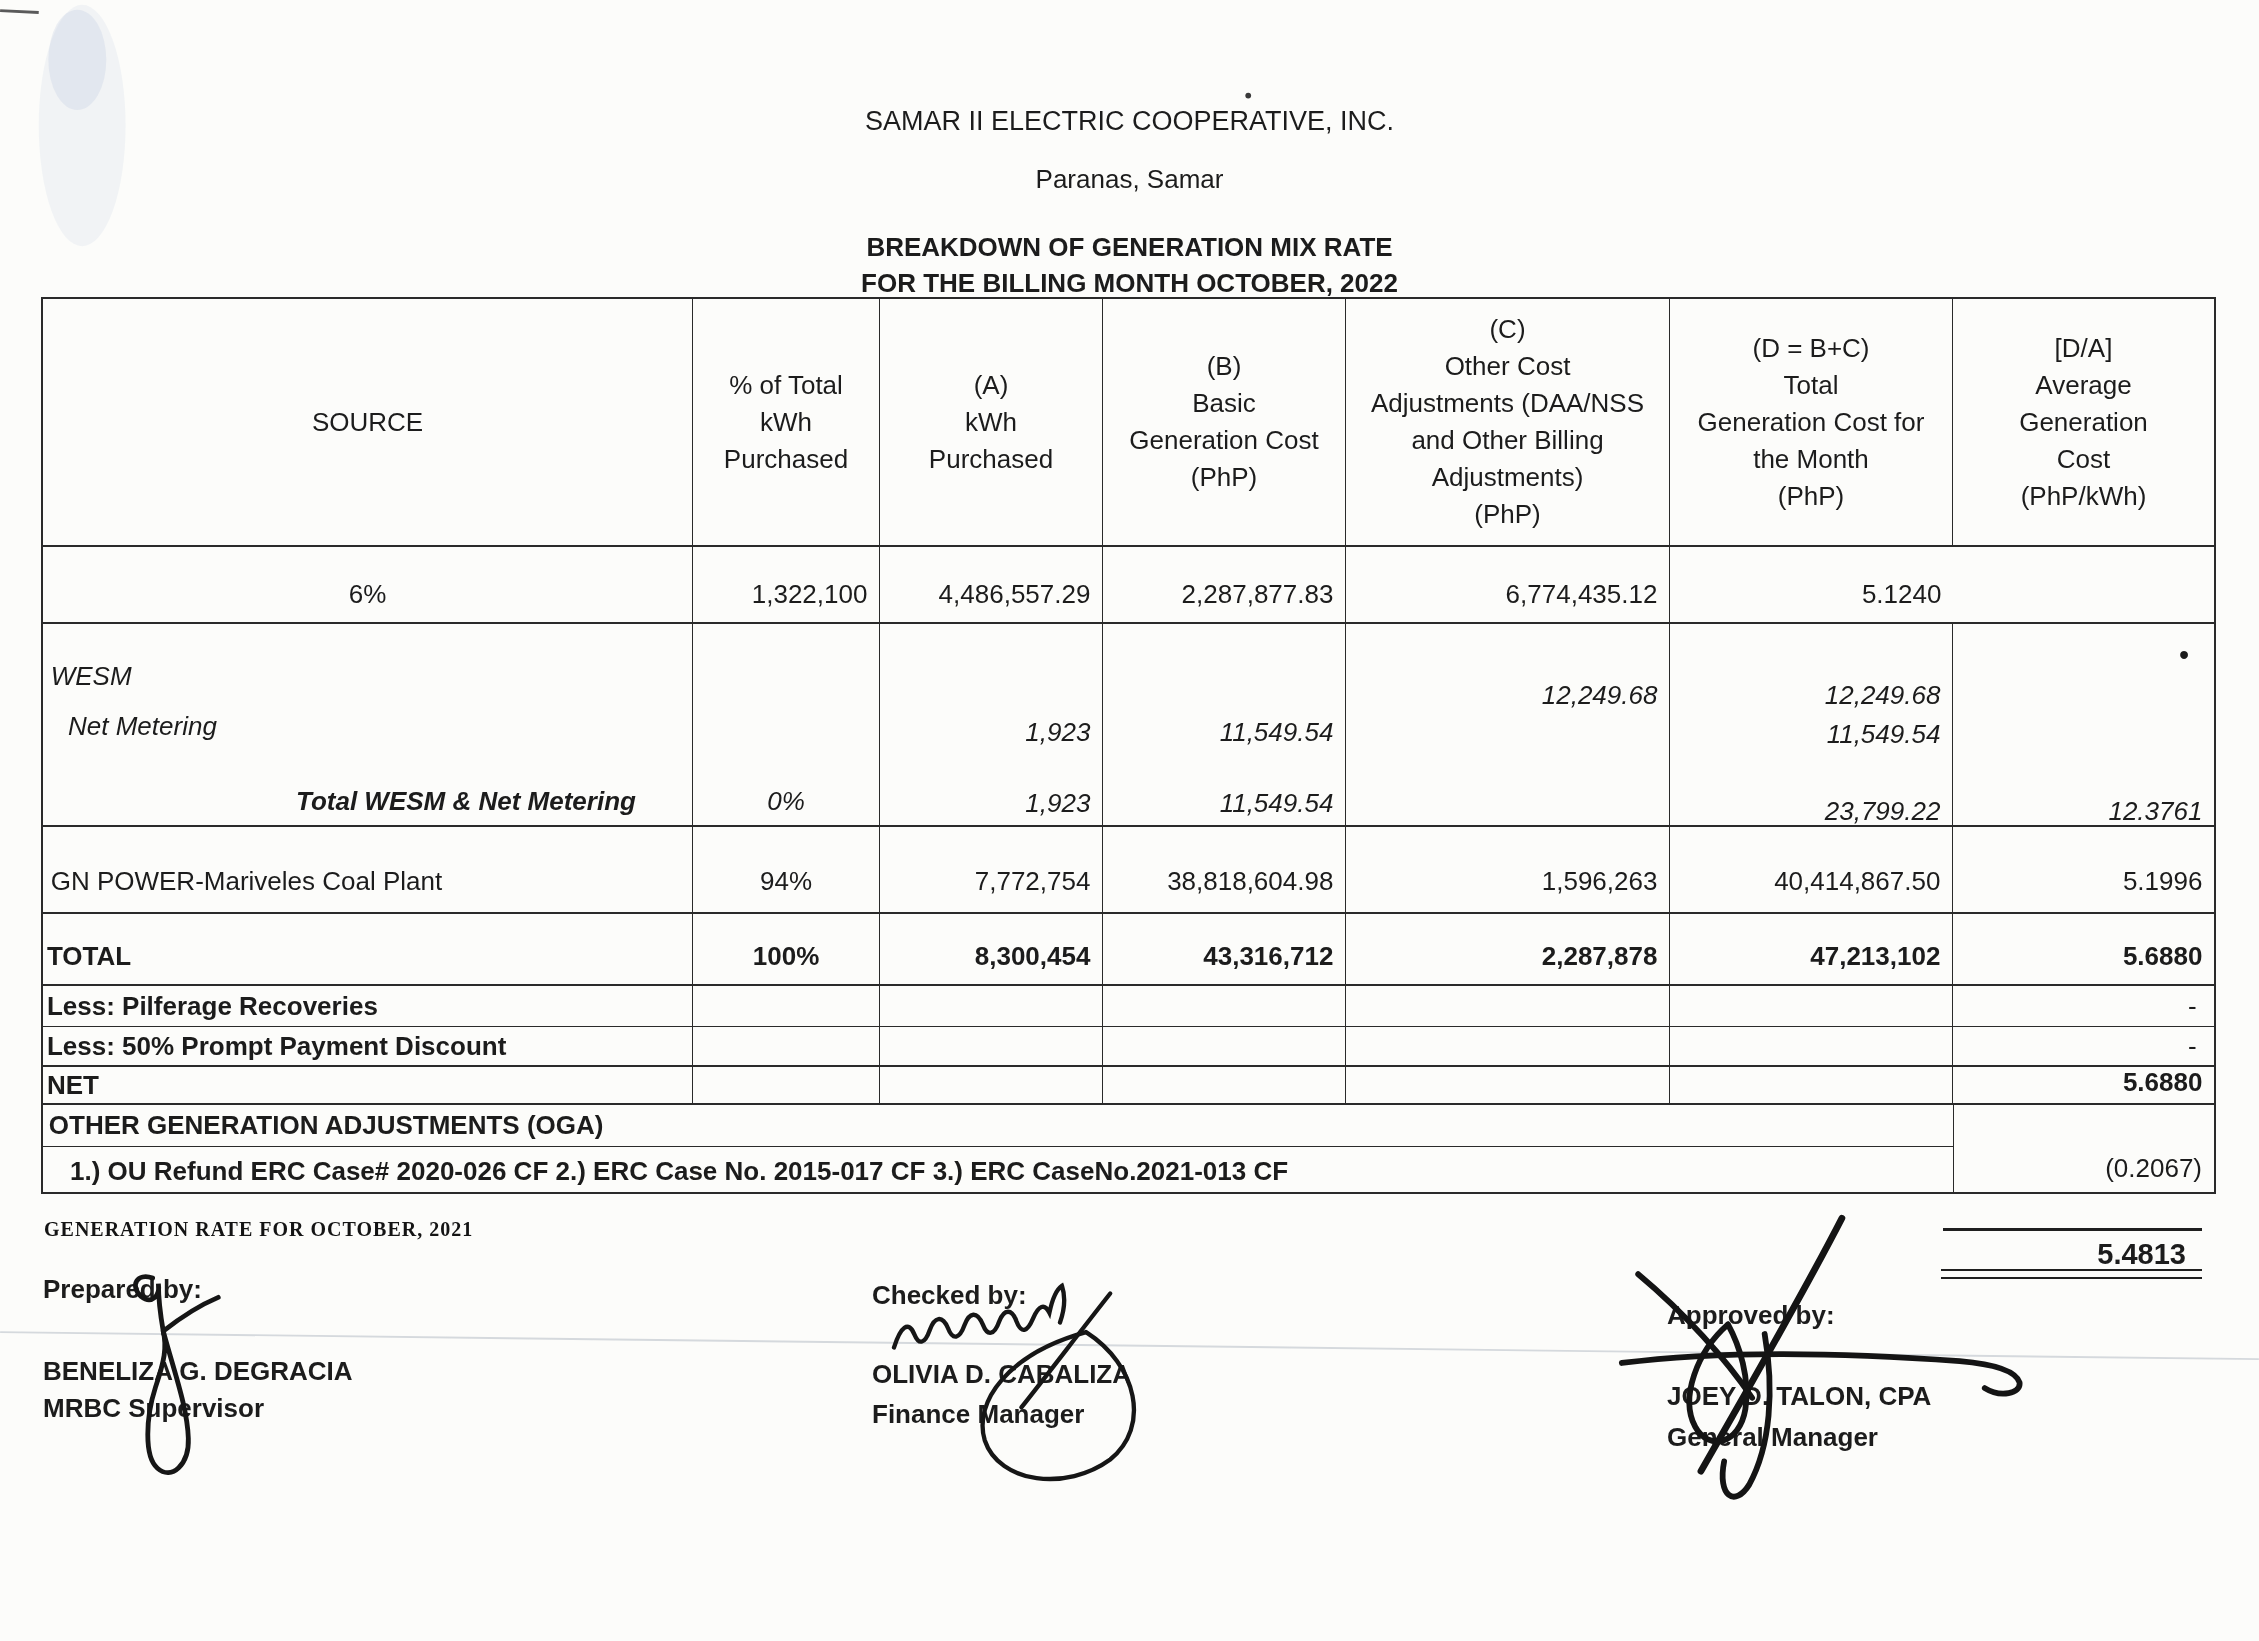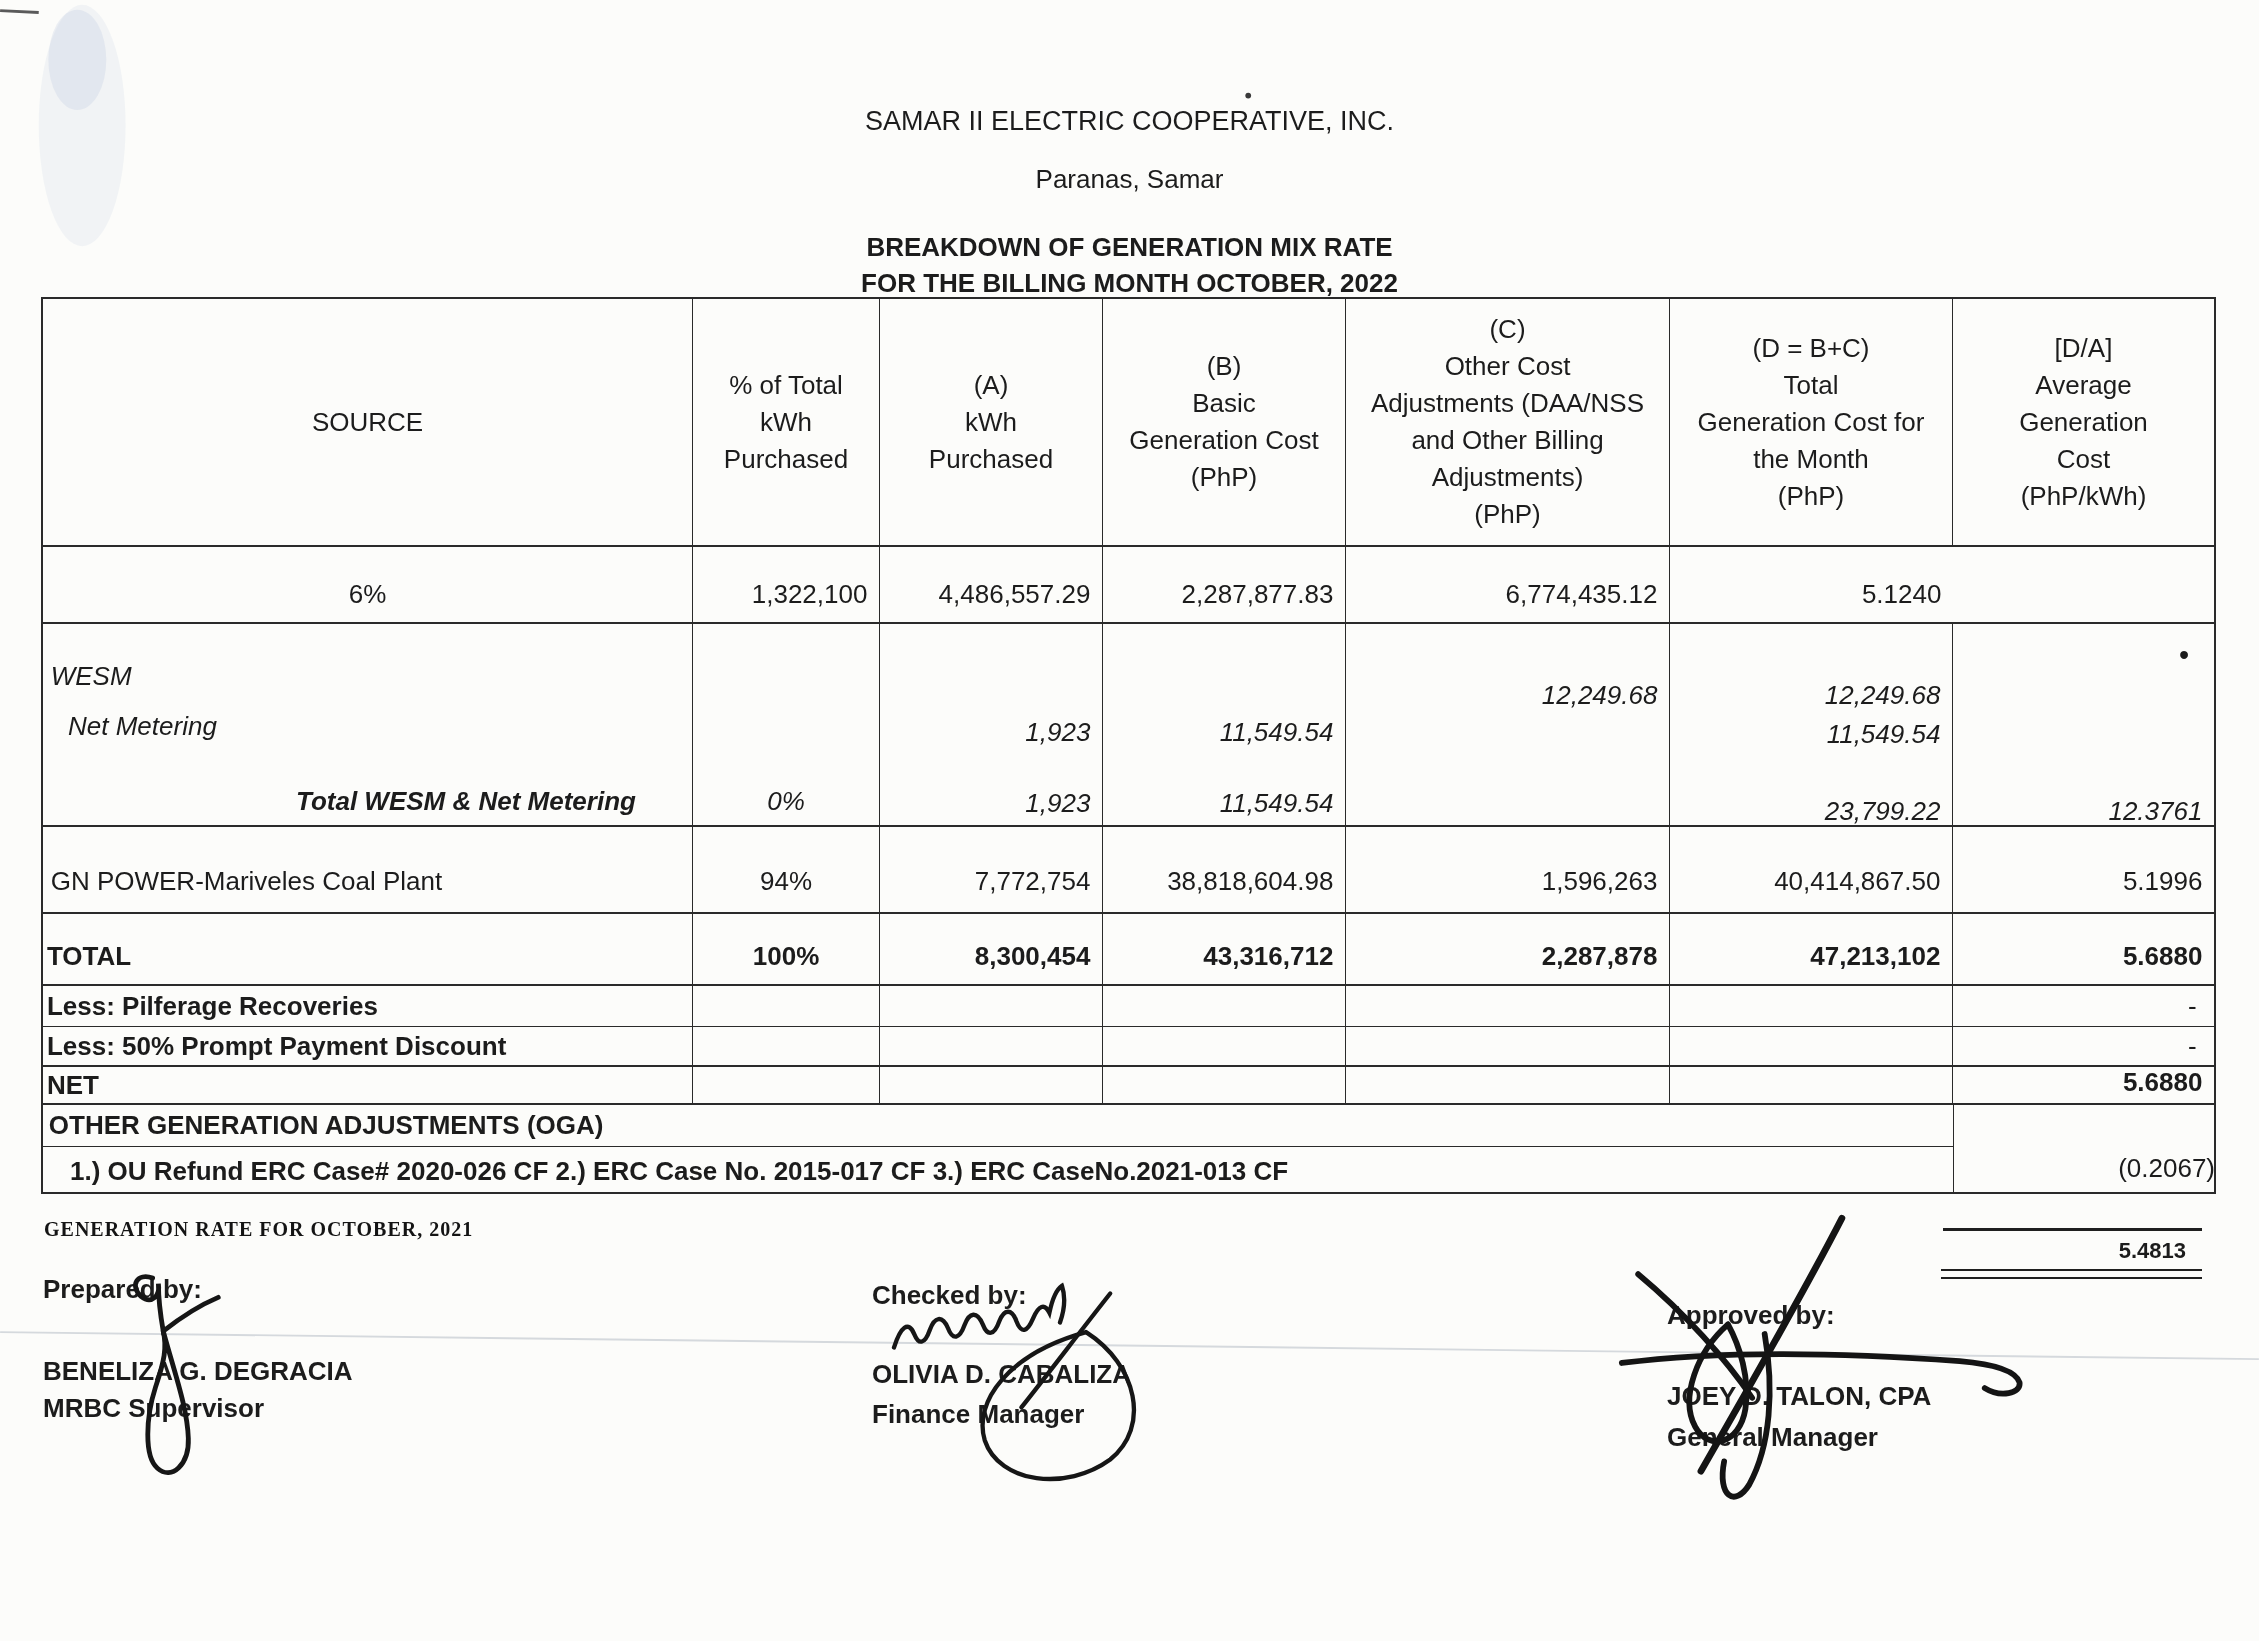--- a/index.html
+++ b/index.html
@@ -233,30 +233,30 @@
       <div class="c bot endj b pb5">
           <span>5.6880</span>
         </div>
     </div>
 
     <div class="r noline" style="height:87px;grid-template-columns:1911px 261px;">
       <div class="c">
         <div class="oga-title">OTHER GENERATION ADJUSTMENTS (OGA)</div>
         <div class="oga-detail">1.) OU Refund ERC Case# 2020-026 CF  2.) ERC Case No. 2015-017 CF  3.) ERC CaseNo.2021-013 CF</div>
       </div>
-      <div class="c bot endj" style="padding-right:0;padding-bottom:7.7px;">
+      <div class="c bot endj" style="padding-right:13px;padding-bottom:7.7px;">
         <span>(0.2067)</span>
       </div>
     </div>
   </div>
 
   <div class="abs serifTitle" style="left:44px;top:1218px;">GENERATION RATE FOR OCTOBER, 2021</div>
 
   <div class="abs" style="left:1943px;top:1228px;width:259px;height:2.9px;background:#1f1f1f;"></div>
-  <div class="abs b" style="left:1943px;top:1238px;width:243px;text-align:right;font-size:22px;">5.4813</div>
+  <div class="abs b" style="left:1943px;top:1238px;width:243px;text-align:right;font-size:29px;">5.4813</div>
   <div class="abs" style="left:1941px;top:1269px;width:261px;height:9.7px;box-sizing:border-box;
        border-top:2.9px solid #1f1f1f;border-bottom:2.9px solid #1f1f1f;"></div>
 
   <div class="abs sig" style="left:43px;top:1274px;">Prepared by:</div>
   <div class="abs sig" style="left:43px;top:1356px;">BENELIZA G. DEGRACIA</div>
   <div class="abs sig" style="left:43px;top:1393px;">MRBC Supervisor</div>
 
   <div class="abs sig" style="left:872px;top:1280px;">Checked by:</div>
   <div class="abs sig" style="left:872px;top:1359px;">OLIVIA D. CABALIZA</div>
   <div class="abs sig" style="left:872px;top:1399px;">Finance Manager</div>

